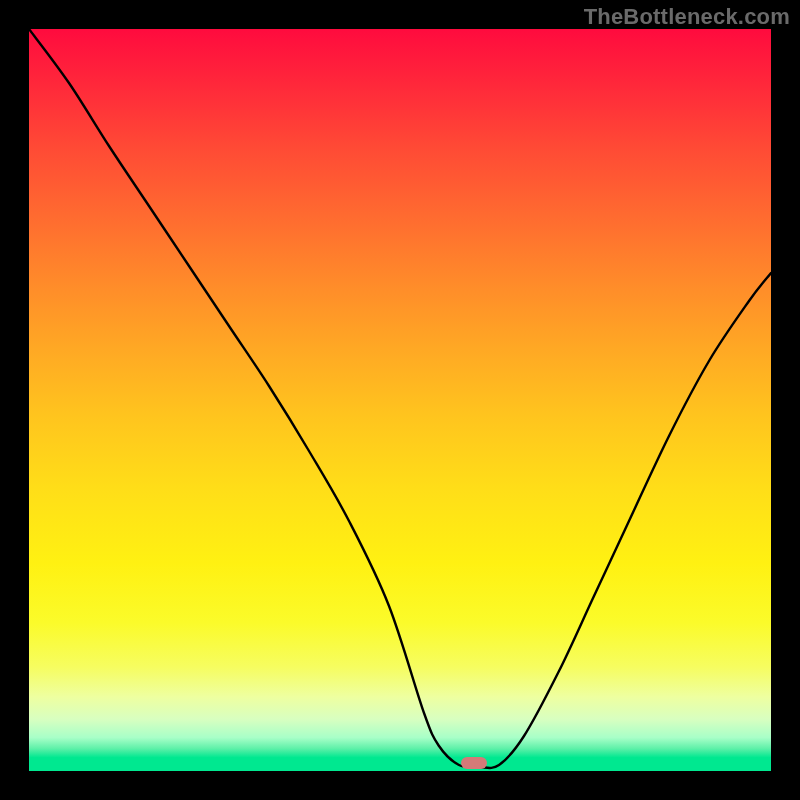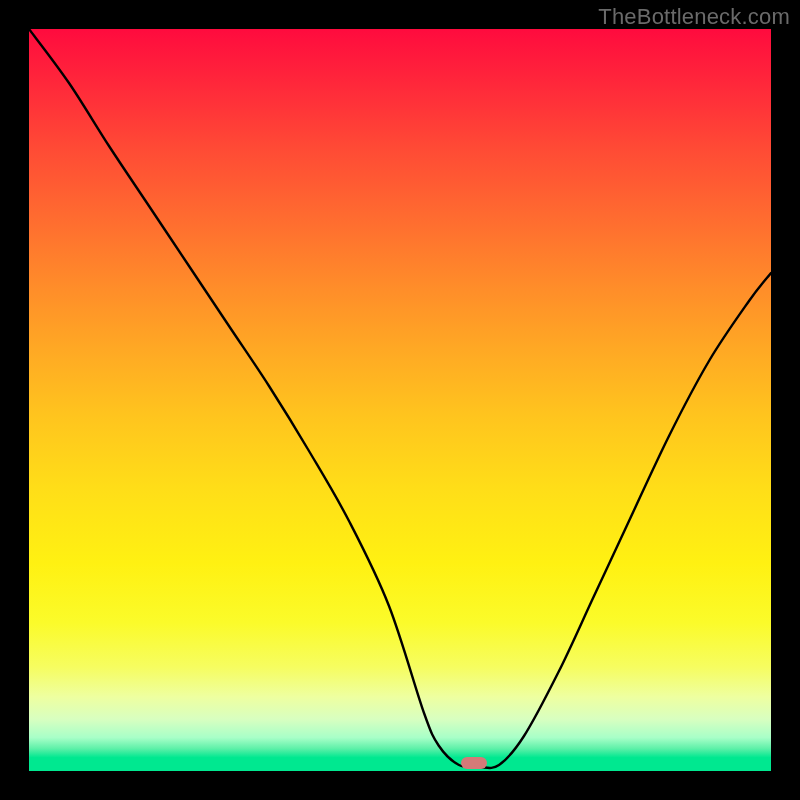--- a/index.html
+++ b/index.html
@@ -49,21 +49,21 @@
     top: 0;
     width: 742px;
     height: 742px;
   }
   .watermark {
     position: absolute;
     top: 4px;
     right: 10px;
     color: #6a6a6a;
     font-size: 22px;
-    font-weight: 400;
+    font-weight: 700;
     letter-spacing: 0.2px;
     user-select: none;
   }
 </style>
 </head>
 <body>
 
 <div class="frame">
   <div class="plot-area">
     <svg class="curve-svg" viewBox="0 0 742 742" preserveAspectRatio="none">

